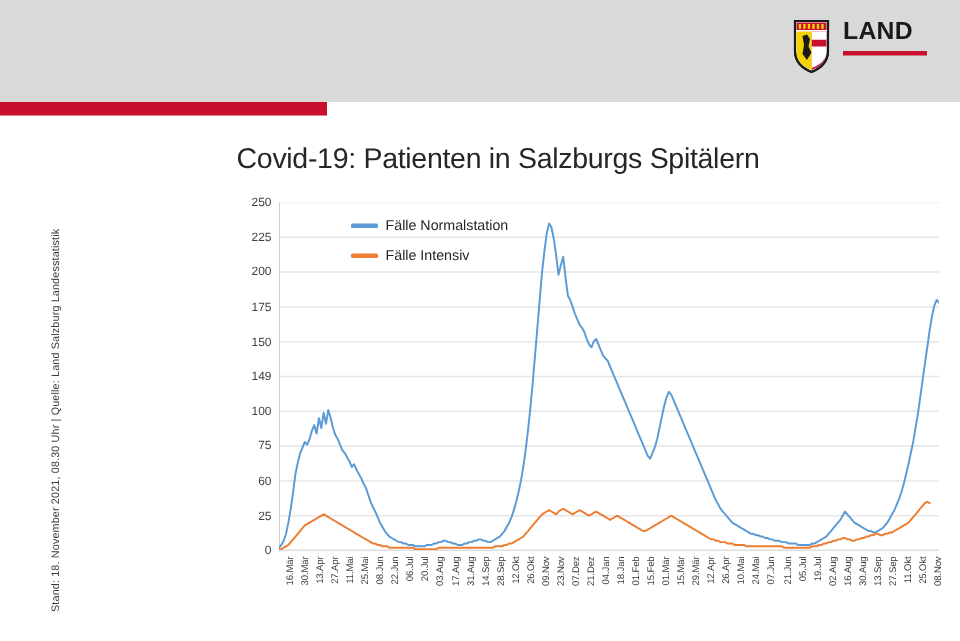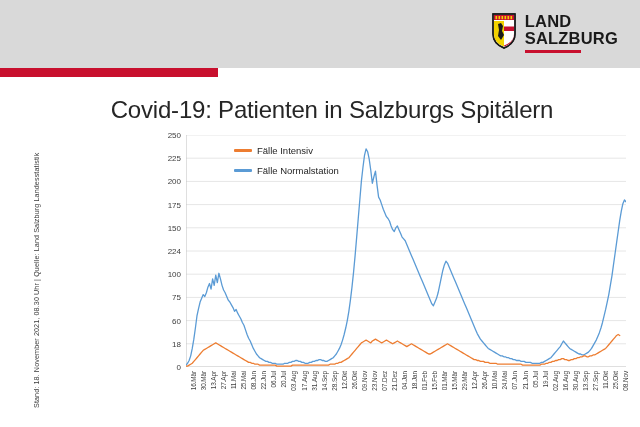--- a/index.html
+++ b/index.html
@@ -46,21 +46,21 @@
     margin-left:12px;
     margin-top:278px;
     font-size:7.2px;color:#3a3a3a;
     white-space:nowrap;
     letter-spacing:0.1px;
   }
   
   .chart-title{
     position:absolute;left:0;top:96px;width:640px;
     text-align:center;
-    font-size:24px;color:#262626;
+    font-size:19px;color:#262626;
     font-family:"Liberation Sans", sans-serif;
     font-weight:normal;
     letter-spacing:-0.2px;
     padding-left:24px;
     box-sizing:border-box;
   }
   
   .chart-area{
     position:absolute;left:186px;top:135px;
     width:440px;height:240px;
@@ -120,21 +120,20 @@
       <path d="M13 8 H23 V21 C23 28 18.5 31.8 13 33.6 Z" fill="#c8102e"></path>
       <path d="M13 8 H23 V13.5 H13 Z" fill="#ffffff"></path>
       <path d="M13 18 H23 V21 C23 26.5 19.5 30 13 32.4 Z" fill="#ffffff"></path>
       <path d="M3 8 H13 V33.6 C7.5 31.8 3 28 3 21 Z" fill="#f2d200"></path>
       <path d="M7 11 l3 -1 l2 3 l-1 5 l2 4 l-3 5 l-3 -4 l1 -6 z" fill="#1a1a1a"></path>
       <path d="M2 1 H24 V21 C24 29 18 33 13 35 C8 33 2 29 2 21 Z" fill="none" stroke="#1a1a1a" stroke-width="1.4"></path>
     </svg>
   </div>
   <div class="logo-text">
     <span class="logo-line">LAND</span>
-    <span class="logo-line">SALZBURG</span>
     <span class="logo-rule"></span>
   </div>
 </div>
 
 <div class="source-note">Stand: 18. November 2021, 08.30 Uhr  |  Quelle: Land Salzburg Landesstatistik</div>
 
 <div class="chart-title">Covid-19: Patienten in Salzburgs Spitälern</div>
 
 <div class="chart-area">
   <div class="plot">
@@ -150,25 +149,25 @@
         <line x1="0" y1="46.40" x2="440" y2="46.40" stroke="#e6e6e6" stroke-width="1"></line>
         <line x1="0" y1="23.20" x2="440" y2="23.20" stroke="#e6e6e6" stroke-width="1"></line>
         <line x1="0" y1="0.00" x2="440" y2="0.00" stroke="#e6e6e6" stroke-width="1"></line>
         <line x1="0" y1="0" x2="0" y2="232" stroke="#bfbfbf" stroke-width="1"></line>
         <polyline points="0.00,230.14 1.57,228.29 3.13,225.50 4.70,220.86 6.26,213.44 7.83,204.16 9.40,193.02 10.96,180.96 12.53,173.54 14.09,167.04 15.66,163.33 17.22,159.62 18.79,161.47 20.36,157.76 21.92,152.19 23.49,148.48 25.05,154.05 26.62,143.84 28.19,150.34 29.75,140.13 31.32,147.55 32.88,138.27 34.45,143.84 36.01,150.34 37.58,154.98 39.15,157.76 40.71,161.47 42.28,165.18 43.84,167.04 45.41,169.82 46.98,172.61 48.54,176.32 50.11,174.46 51.67,178.18 53.24,180.96 54.80,183.74 56.37,187.46 57.94,190.24 59.50,194.88 61.07,199.52 62.63,203.23 64.20,206.02 65.77,209.73 67.33,213.44 68.90,216.22 70.46,219.01 72.03,220.86 73.59,222.72 75.16,223.65 76.73,224.58 78.29,225.50 79.86,226.43 81.42,226.43 82.99,227.36 84.56,227.36 86.12,228.29 87.69,228.29 89.25,228.29 90.82,229.22 92.38,229.22 93.95,229.22 95.52,229.22 97.08,229.22 98.65,228.29 100.21,228.29 101.78,228.29 103.35,227.36 104.91,227.36 106.48,226.43 108.04,226.43 109.61,225.50 111.17,225.50 112.74,226.43 114.31,226.43 115.87,227.36 117.44,227.36 119.00,228.29 120.57,228.29 122.14,228.29 123.70,227.36 125.27,227.36 126.83,226.43 128.40,226.43 129.96,225.50 131.53,225.50 133.10,224.58 134.66,224.58 136.23,225.50 137.79,225.50 139.36,226.43 140.93,226.43 142.49,225.50 144.06,224.58 145.62,223.65 147.19,222.72 148.75,220.86 150.32,219.01 151.89,216.22 153.45,213.44 155.02,209.73 156.58,205.09 158.15,199.52 159.72,193.02 161.28,185.60 162.85,176.32 164.41,165.18 165.98,152.19 167.54,137.34 169.11,120.64 170.68,102.08 172.24,83.52 173.81,64.96 175.37,46.40 176.94,32.48 178.51,20.42 180.07,13.92 181.64,16.70 183.20,24.13 184.77,35.26 186.33,48.26 187.90,41.76 189.47,36.19 191.03,50.11 192.60,62.18 194.16,64.96 195.73,69.60 197.30,74.24 198.86,77.95 200.43,81.66 201.99,83.52 203.56,86.30 205.12,90.94 206.69,94.66 208.26,96.51 209.82,92.80 211.39,90.94 212.95,94.66 214.52,98.37 216.09,102.08 217.65,103.94 219.22,105.79 220.78,109.50 222.35,113.22 223.91,116.93 225.48,120.64 227.05,124.35 228.61,128.06 230.18,131.78 231.74,135.49 233.31,139.20 234.88,142.91 236.44,146.62 238.01,150.34 239.57,154.05 241.14,157.76 242.70,161.47 244.27,165.18 245.84,168.90 247.40,170.75 248.97,167.04 250.53,163.33 252.10,157.76 253.67,150.34 255.23,142.91 256.80,135.49 258.36,129.92 259.93,126.21 261.49,128.06 263.06,131.78 264.63,135.49 266.19,139.20 267.76,142.91 269.32,146.62 270.89,150.34 272.46,154.05 274.02,157.76 275.59,161.47 277.15,165.18 278.72,168.90 280.28,172.61 281.85,176.32 283.42,180.03 284.98,183.74 286.55,187.46 288.11,191.17 289.68,194.88 291.25,198.59 292.81,201.38 294.38,204.16 295.94,206.02 297.51,207.87 299.07,209.73 300.64,211.58 302.21,213.44 303.77,214.37 305.34,215.30 306.90,216.22 308.47,217.15 310.04,218.08 311.60,219.01 313.17,219.94 314.73,220.86 316.30,220.86 317.86,221.79 319.43,221.79 321.00,222.72 322.56,222.72 324.13,223.65 325.69,223.65 327.26,224.58 328.83,224.58 330.39,225.50 331.96,225.50 333.52,225.50 335.09,226.43 336.65,226.43 338.22,226.43 339.79,227.36 341.35,227.36 342.92,227.36 344.48,227.36 346.05,228.29 347.62,228.29 349.18,228.29 350.75,228.29 352.31,228.29 353.88,228.29 355.44,227.36 357.01,227.36 358.58,226.43 360.14,225.50 361.71,224.58 363.27,223.65 364.84,222.72 366.41,220.86 367.97,219.01 369.54,217.15 371.10,215.30 372.67,213.44 374.23,211.58 375.80,208.80 377.37,206.02 378.93,207.87 380.50,209.73 382.06,211.58 383.63,213.44 385.20,214.37 386.76,215.30 388.33,216.22 389.89,217.15 391.46,218.08 393.02,219.01 394.59,219.01 396.16,219.94 397.72,219.94 399.29,219.01 400.85,218.08 402.42,217.15 403.99,215.30 405.55,213.44 407.12,210.66 408.68,207.87 410.25,205.09 411.81,201.38 413.38,197.66 414.95,193.02 416.51,187.46 418.08,180.96 419.64,174.46 421.21,167.04 422.78,159.62 424.34,150.34 425.91,141.06 427.47,129.92 429.04,118.78 430.60,107.65 432.17,96.51 433.74,85.38 435.30,76.10 436.87,68.67 438.43,64.96 440.00,66.82" fill="none" stroke="#5b9bd5" stroke-width="1.3" stroke-linejoin="round" stroke-linecap="round"></polyline>
         <polyline points="0.00,231.07 1.57,231.07 3.13,230.14 4.70,229.22 6.26,228.29 7.83,226.43 9.40,224.58 10.96,222.72 12.53,220.86 14.09,219.01 15.66,217.15 17.22,215.30 18.79,214.37 20.36,213.44 21.92,212.51 23.49,211.58 25.05,210.66 26.62,209.73 28.19,208.80 29.75,207.87 31.32,208.80 32.88,209.73 34.45,210.66 36.01,211.58 37.58,212.51 39.15,213.44 40.71,214.37 42.28,215.30 43.84,216.22 45.41,217.15 46.98,218.08 48.54,219.01 50.11,219.94 51.67,220.86 53.24,221.79 54.80,222.72 56.37,223.65 57.94,224.58 59.50,225.50 61.07,226.43 62.63,227.36 64.20,227.36 65.77,228.29 67.33,228.29 68.90,229.22 70.46,229.22 72.03,229.22 73.59,230.14 75.16,230.14 76.73,230.14 78.29,230.14 79.86,230.14 81.42,230.14 82.99,230.14 84.56,230.14 86.12,230.14 87.69,230.14 89.25,230.14 90.82,231.07 92.38,231.07 93.95,231.07 95.52,231.07 97.08,231.07 98.65,231.07 100.21,231.07 101.78,231.07 103.35,231.07 104.91,231.07 106.48,230.14 108.04,230.14 109.61,230.14 111.17,230.14 112.74,230.14 114.31,230.14 115.87,230.14 117.44,230.14 119.00,230.14 120.57,230.14 122.14,230.14 123.70,230.14 125.27,230.14 126.83,230.14 128.40,230.14 129.96,230.14 131.53,230.14 133.10,230.14 134.66,230.14 136.23,230.14 137.79,230.14 139.36,230.14 140.93,230.14 142.49,230.14 144.06,229.22 145.62,229.22 147.19,229.22 148.75,229.22 150.32,228.29 151.89,228.29 153.45,227.36 155.02,227.36 156.58,226.43 158.15,225.50 159.72,224.58 161.28,223.65 162.85,222.72 164.41,220.86 165.98,219.01 167.54,217.15 169.11,215.30 170.68,213.44 172.24,211.58 173.81,209.73 175.37,207.87 176.94,206.94 178.51,206.02 180.07,205.09 181.64,206.02 183.20,206.94 184.77,207.87 186.33,206.02 187.90,205.09 189.47,204.16 191.03,205.09 192.60,206.02 194.16,206.94 195.73,207.87 197.30,206.94 198.86,206.02 200.43,205.09 201.99,206.02 203.56,206.94 205.12,207.87 206.69,208.80 208.26,207.87 209.82,206.94 211.39,206.02 212.95,206.94 214.52,207.87 216.09,208.80 217.65,209.73 219.22,210.66 220.78,211.58 222.35,210.66 223.91,209.73 225.48,208.80 227.05,209.73 228.61,210.66 230.18,211.58 231.74,212.51 233.31,213.44 234.88,214.37 236.44,215.30 238.01,216.22 239.57,217.15 241.14,218.08 242.70,219.01 244.27,219.01 245.84,218.08 247.40,217.15 248.97,216.22 250.53,215.30 252.10,214.37 253.67,213.44 255.23,212.51 256.80,211.58 258.36,210.66 259.93,209.73 261.49,208.80 263.06,209.73 264.63,210.66 266.19,211.58 267.76,212.51 269.32,213.44 270.89,214.37 272.46,215.30 274.02,216.22 275.59,217.15 277.15,218.08 278.72,219.01 280.28,219.94 281.85,220.86 283.42,221.79 284.98,222.72 286.55,223.65 288.11,224.58 289.68,224.58 291.25,225.50 292.81,225.50 294.38,226.43 295.94,226.43 297.51,226.43 299.07,227.36 300.64,227.36 302.21,227.36 303.77,228.29 305.34,228.29 306.90,228.29 308.47,228.29 310.04,228.29 311.60,229.22 313.17,229.22 314.73,229.22 316.30,229.22 317.86,229.22 319.43,229.22 321.00,229.22 322.56,229.22 324.13,229.22 325.69,229.22 327.26,229.22 328.83,229.22 330.39,229.22 331.96,229.22 333.52,229.22 335.09,229.22 336.65,230.14 338.22,230.14 339.79,230.14 341.35,230.14 342.92,230.14 344.48,230.14 346.05,230.14 347.62,230.14 349.18,230.14 350.75,230.14 352.31,230.14 353.88,230.14 355.44,229.22 357.01,229.22 358.58,229.22 360.14,228.29 361.71,228.29 363.27,227.36 364.84,227.36 366.41,226.43 367.97,226.43 369.54,225.50 371.10,225.50 372.67,224.58 374.23,224.58 375.80,223.65 377.37,223.65 378.93,224.58 380.50,224.58 382.06,225.50 383.63,225.50 385.20,224.58 386.76,224.58 388.33,223.65 389.89,223.65 391.46,222.72 393.02,222.72 394.59,221.79 396.16,221.79 397.72,220.86 399.29,220.86 400.85,221.79 402.42,221.79 403.99,220.86 405.55,220.86 407.12,219.94 408.68,219.94 410.25,219.01 411.81,218.08 413.38,217.15 414.95,216.22 416.51,215.30 418.08,214.37 419.64,213.44 421.21,211.58 422.78,209.73 424.34,207.87 425.91,206.02 427.47,204.16 429.04,202.30 430.60,200.45 432.17,199.52 433.74,200.45" fill="none" stroke="#ed7d31" stroke-width="1.3" stroke-linejoin="round" stroke-linecap="round"></polyline>
       </svg>
   </div>
   <div id="ytick-host">
       <div class="ytick" style="top: 232px;">0</div>
-      <div class="ytick" style="top: 208.8px;">18</div>
+      <div class="ytick" style="top: 208.8px;">25</div>
       <div class="ytick" style="top: 185.6px;">60</div>
       <div class="ytick" style="top: 162.4px;">75</div>
       <div class="ytick" style="top: 139.2px;">100</div>
-      <div class="ytick" style="top: 116px;">224</div>
+      <div class="ytick" style="top: 116px;">149</div>
       <div class="ytick" style="top: 92.8px; margin-left: 46px;">150</div>
       <div class="ytick" style="top: 69.6px; margin-left: 24px;">175</div>
       <div class="ytick" style="top: 46.4px; margin-left: 44px;">200</div>
       <div class="ytick" style="top: 23.2px;">225</div>
       <div class="ytick" style="top: 0px;">250</div>
     </div>
   <div class="xaxis-labels" id="xtick-host">
       <div class="xtick" style="left: 4px;">16.Mär</div>
       <div class="xtick" style="left: 14.0465px;">30.Mär</div>
       <div class="xtick" style="left: 24.093px;">13.Apr</div>
@@ -210,21 +209,21 @@
       <div class="xtick" style="left: 385.767px;">30.Aug</div>
       <div class="xtick" style="left: 395.814px;">13.Sep</div>
       <div class="xtick" style="left: 405.86px;">27.Sep</div>
       <div class="xtick" style="left: 415.907px;">11.Okt</div>
       <div class="xtick" style="left: 425.953px;">25.Okt</div>
       <div class="xtick" style="left: 436px;">08.Nov</div>
     </div>
 
   <div class="legend">
     <div class="legend-row">
+      <span class="legend-swatch" id="sw0" style="background: rgb(91, 155, 213);"></span>
+      <span class="legend-label">Fälle Normalstation</span>
+    </div>
+    <div class="legend-row">
       <span class="legend-swatch" id="sw1" style="background: rgb(237, 125, 49);"></span>
       <span class="legend-label">Fälle Intensiv</span>
     </div>
-    <div class="legend-row">
-      <span class="legend-swatch" id="sw0" style="background: rgb(91, 155, 213);"></span>
-      <span class="legend-label">Fälle Normalstation</span>
-    </div>
   </div>
 </div>
 
 </body></html>

